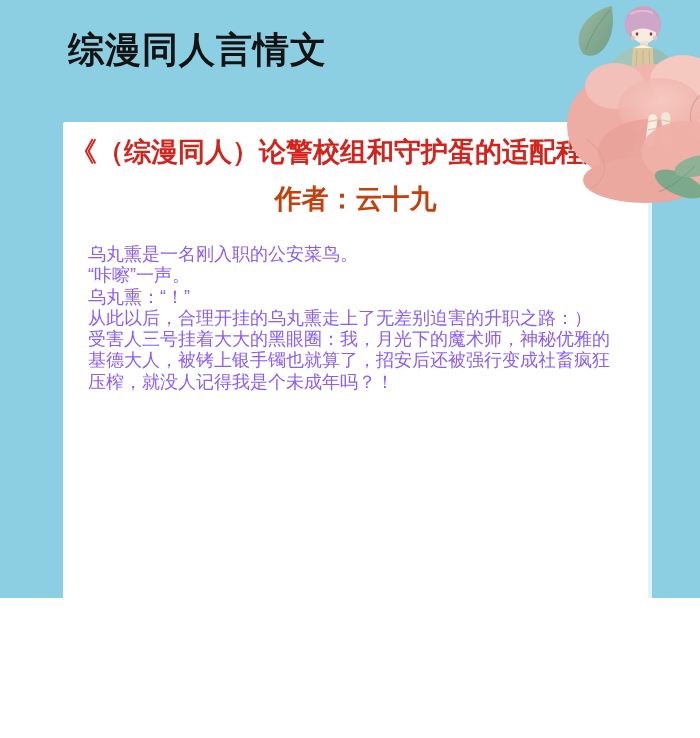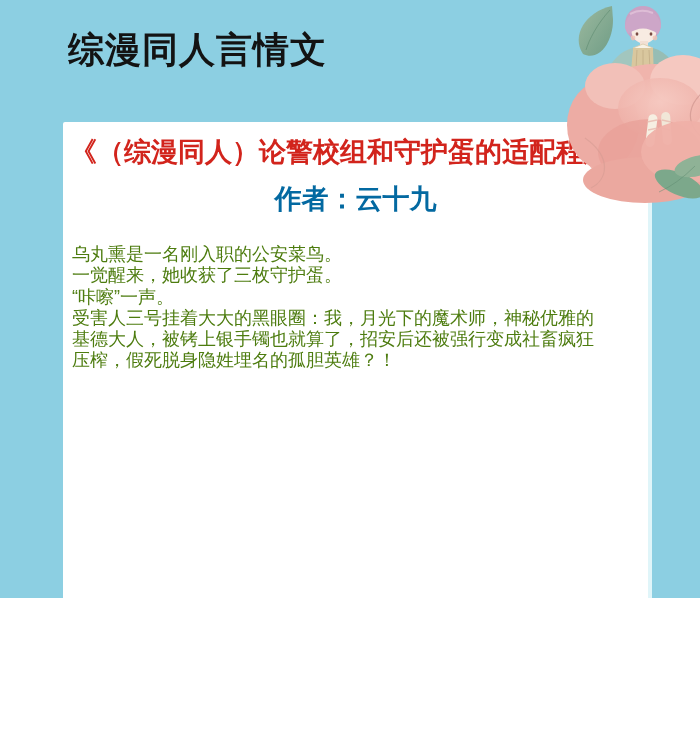--- a/index.html
+++ b/index.html
@@ -42,29 +42,29 @@
     color: #d2241c;
     white-space: nowrap;
     text-indent: -4px;
   }
   .book-author {
     margin: 11px 0 0 0;
     text-align: center;
     font-size: 27px;
     line-height: 36px;
     font-weight: 700;
-    color: #0369a1;
+    color: #c2410c;
     white-space: nowrap;
   }
   .story {
-    margin: 27px 24px 0 9px;
+    margin: 27px 24px 0 25px;
     width: 536px;
     font-size: 18px;
     line-height: 21.3px;
-    color: #4d7c0f;
+    color: #8b5cf6;
     text-align: left;
     word-break: break-all;
   }
   .story p { margin: 0; padding: 0; }
   .illustration {
     position: absolute;
     left: 555px; top: 0;
     width: 145px; height: 205px;
     z-index: 3;
     pointer-events: none;
@@ -139,19 +139,20 @@
       <ellipse cx="142" cy="166" rx="23" ry="10" fill="#8fb296" transform="rotate(-14 142 166)"></ellipse>
       <path d="M 104 192 Q 122 184 140 166" stroke="#5e8a70" stroke-width="1" fill="none" opacity="0.5"></path>
     </g>
   </svg>
 
   <div class="card">
     <div class="book-title">《（综漫同人）论警校组和守护蛋的适配程度》</div>
     <div class="book-author">作者：云十九</div>
     <div class="story">
         <p>乌丸熏是一名刚入职的公安菜鸟。</p>
-        <p>一觉醒来，她收获了三枚守护蛋。</p>
         <p>“咔嚓”一声。</p>
-        <p>受害人三号挂着大大的黑眼圈：我，月光下的魔术师，神秘优雅的基德大人，被铐上银手镯也就算了，招安后还被强行变成社畜疯狂压榨，假死脱身隐姓埋名的孤胆英雄？！</p>
+        <p>乌丸熏：“！”</p>
+        <p>从此以后，合理开挂的乌丸熏走上了无差别迫害的升职之路：）</p>
+        <p>受害人三号挂着大大的黑眼圈：我，月光下的魔术师，神秘优雅的基德大人，被铐上银手镯也就算了，招安后还被强行变成社畜疯狂压榨，就没人记得我是个未成年吗？！</p>
       </div>
   </div>
 
 </div>
 
 </body></html>

